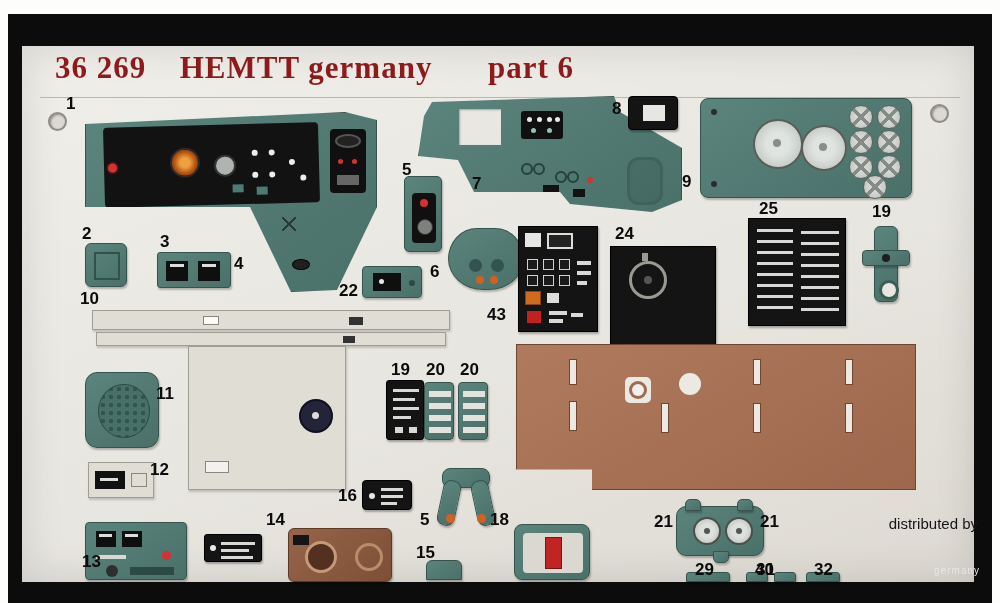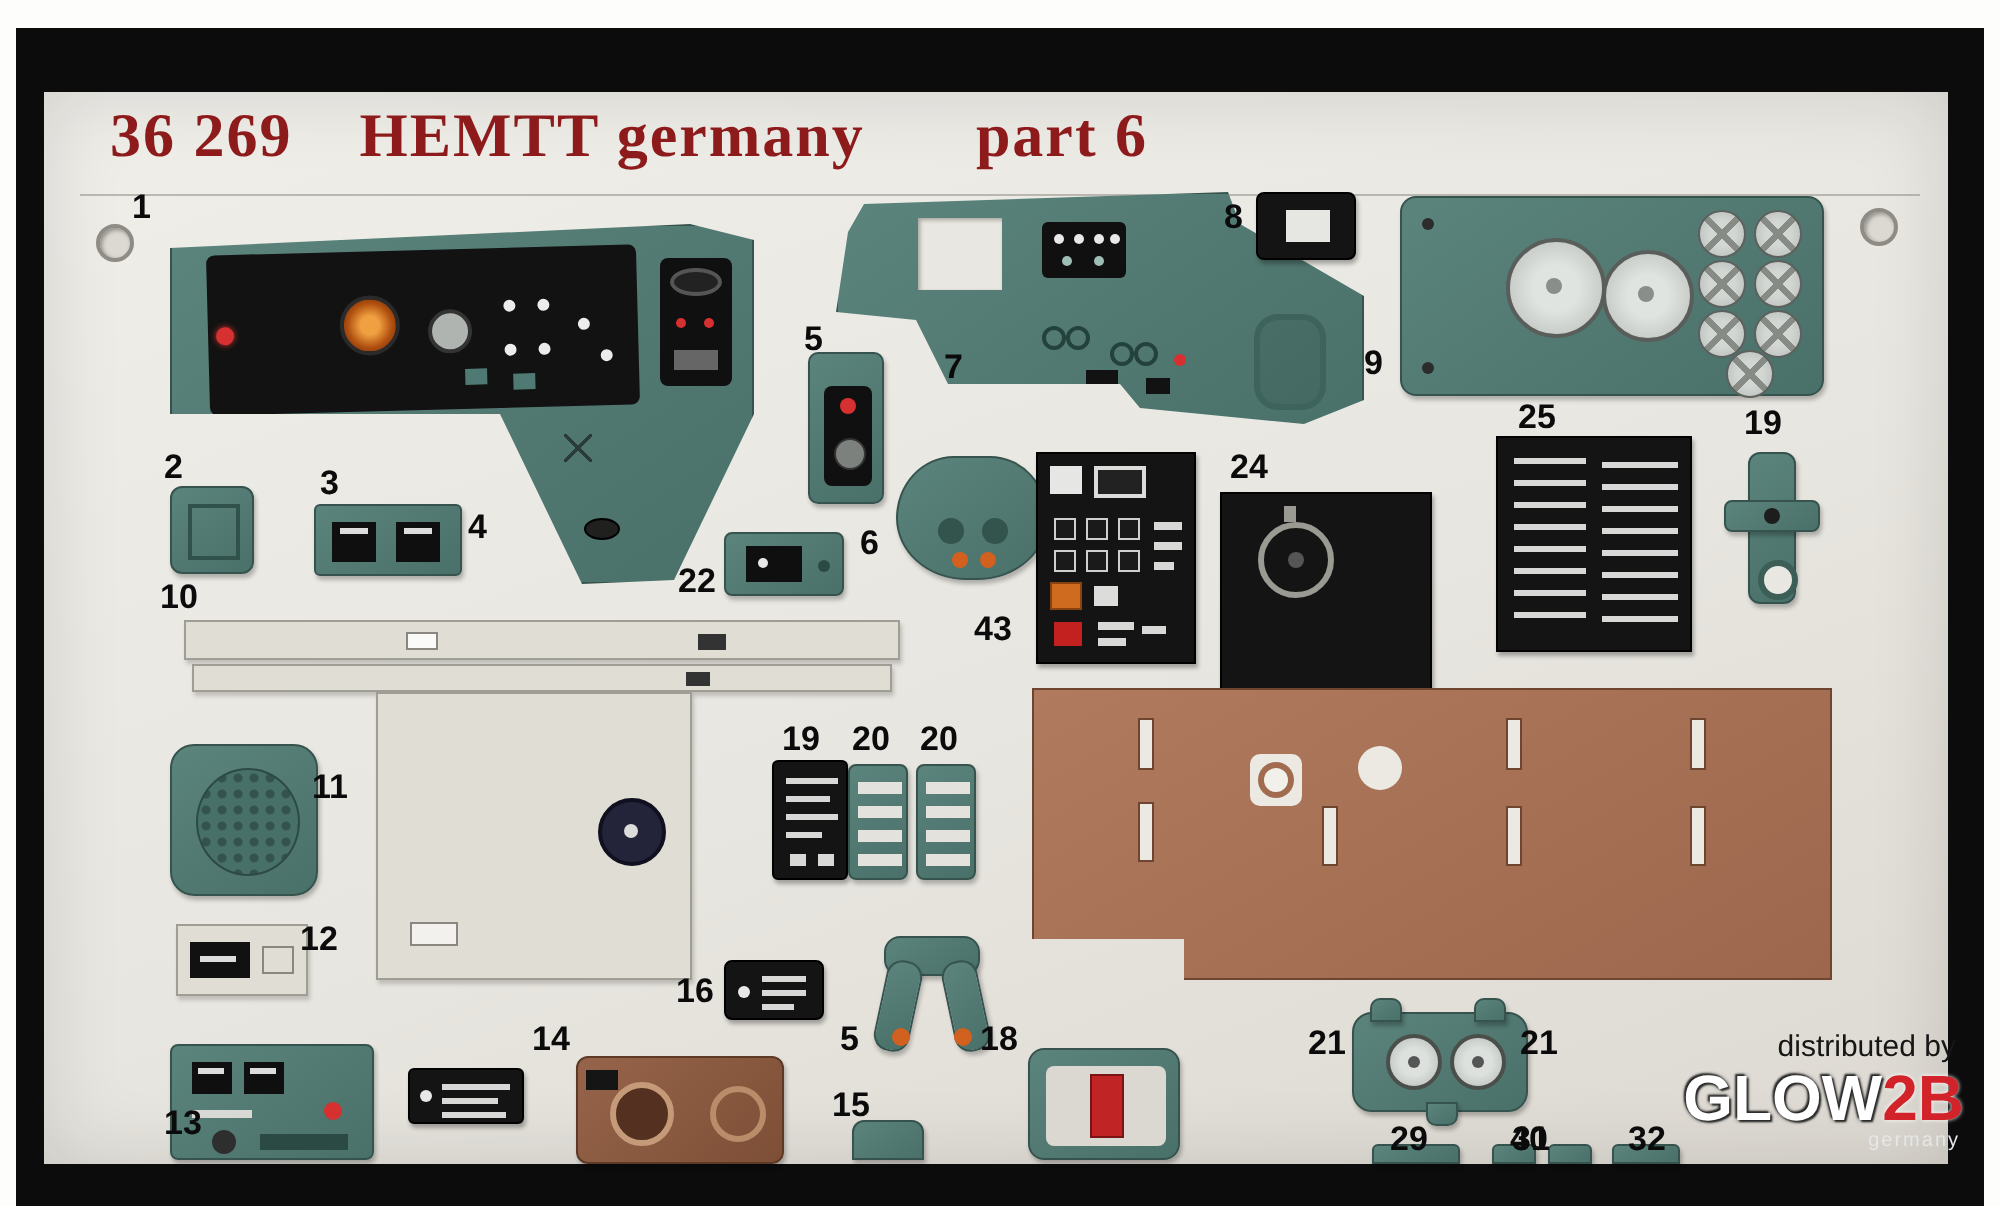--- a/index.html
+++ b/index.html
@@ -356,17 +356,14 @@
   <div class="plabel" style="left:487px;top:305px;">43</div>
   <div class="plabel" style="left:615px;top:224px;">24</div>
   <div class="plabel" style="left:712px;top:199px;margin-left:47px;">25</div>
   <div class="plabel" style="left:872px;top:202px;">19</div>
   <div class="plabel" style="left:695px;top:560px;">29</div>
   <div class="plabel" style="left:755px;top:560px;">40</div>
   <div class="plabel" style="left:756px;top:560px;">31</div>
   <div class="plabel" style="left:814px;top:560px;">32</div>
 
   <div class="wm-dist">distributed by</div>
-  <div class="wm-logo">
-    <span class="wm-glow">GLOW</span><span class="wm-2b">2B</span>
-  </div>
   <div class="wm-country">germany</div>
 </div>
 
 </body></html>

